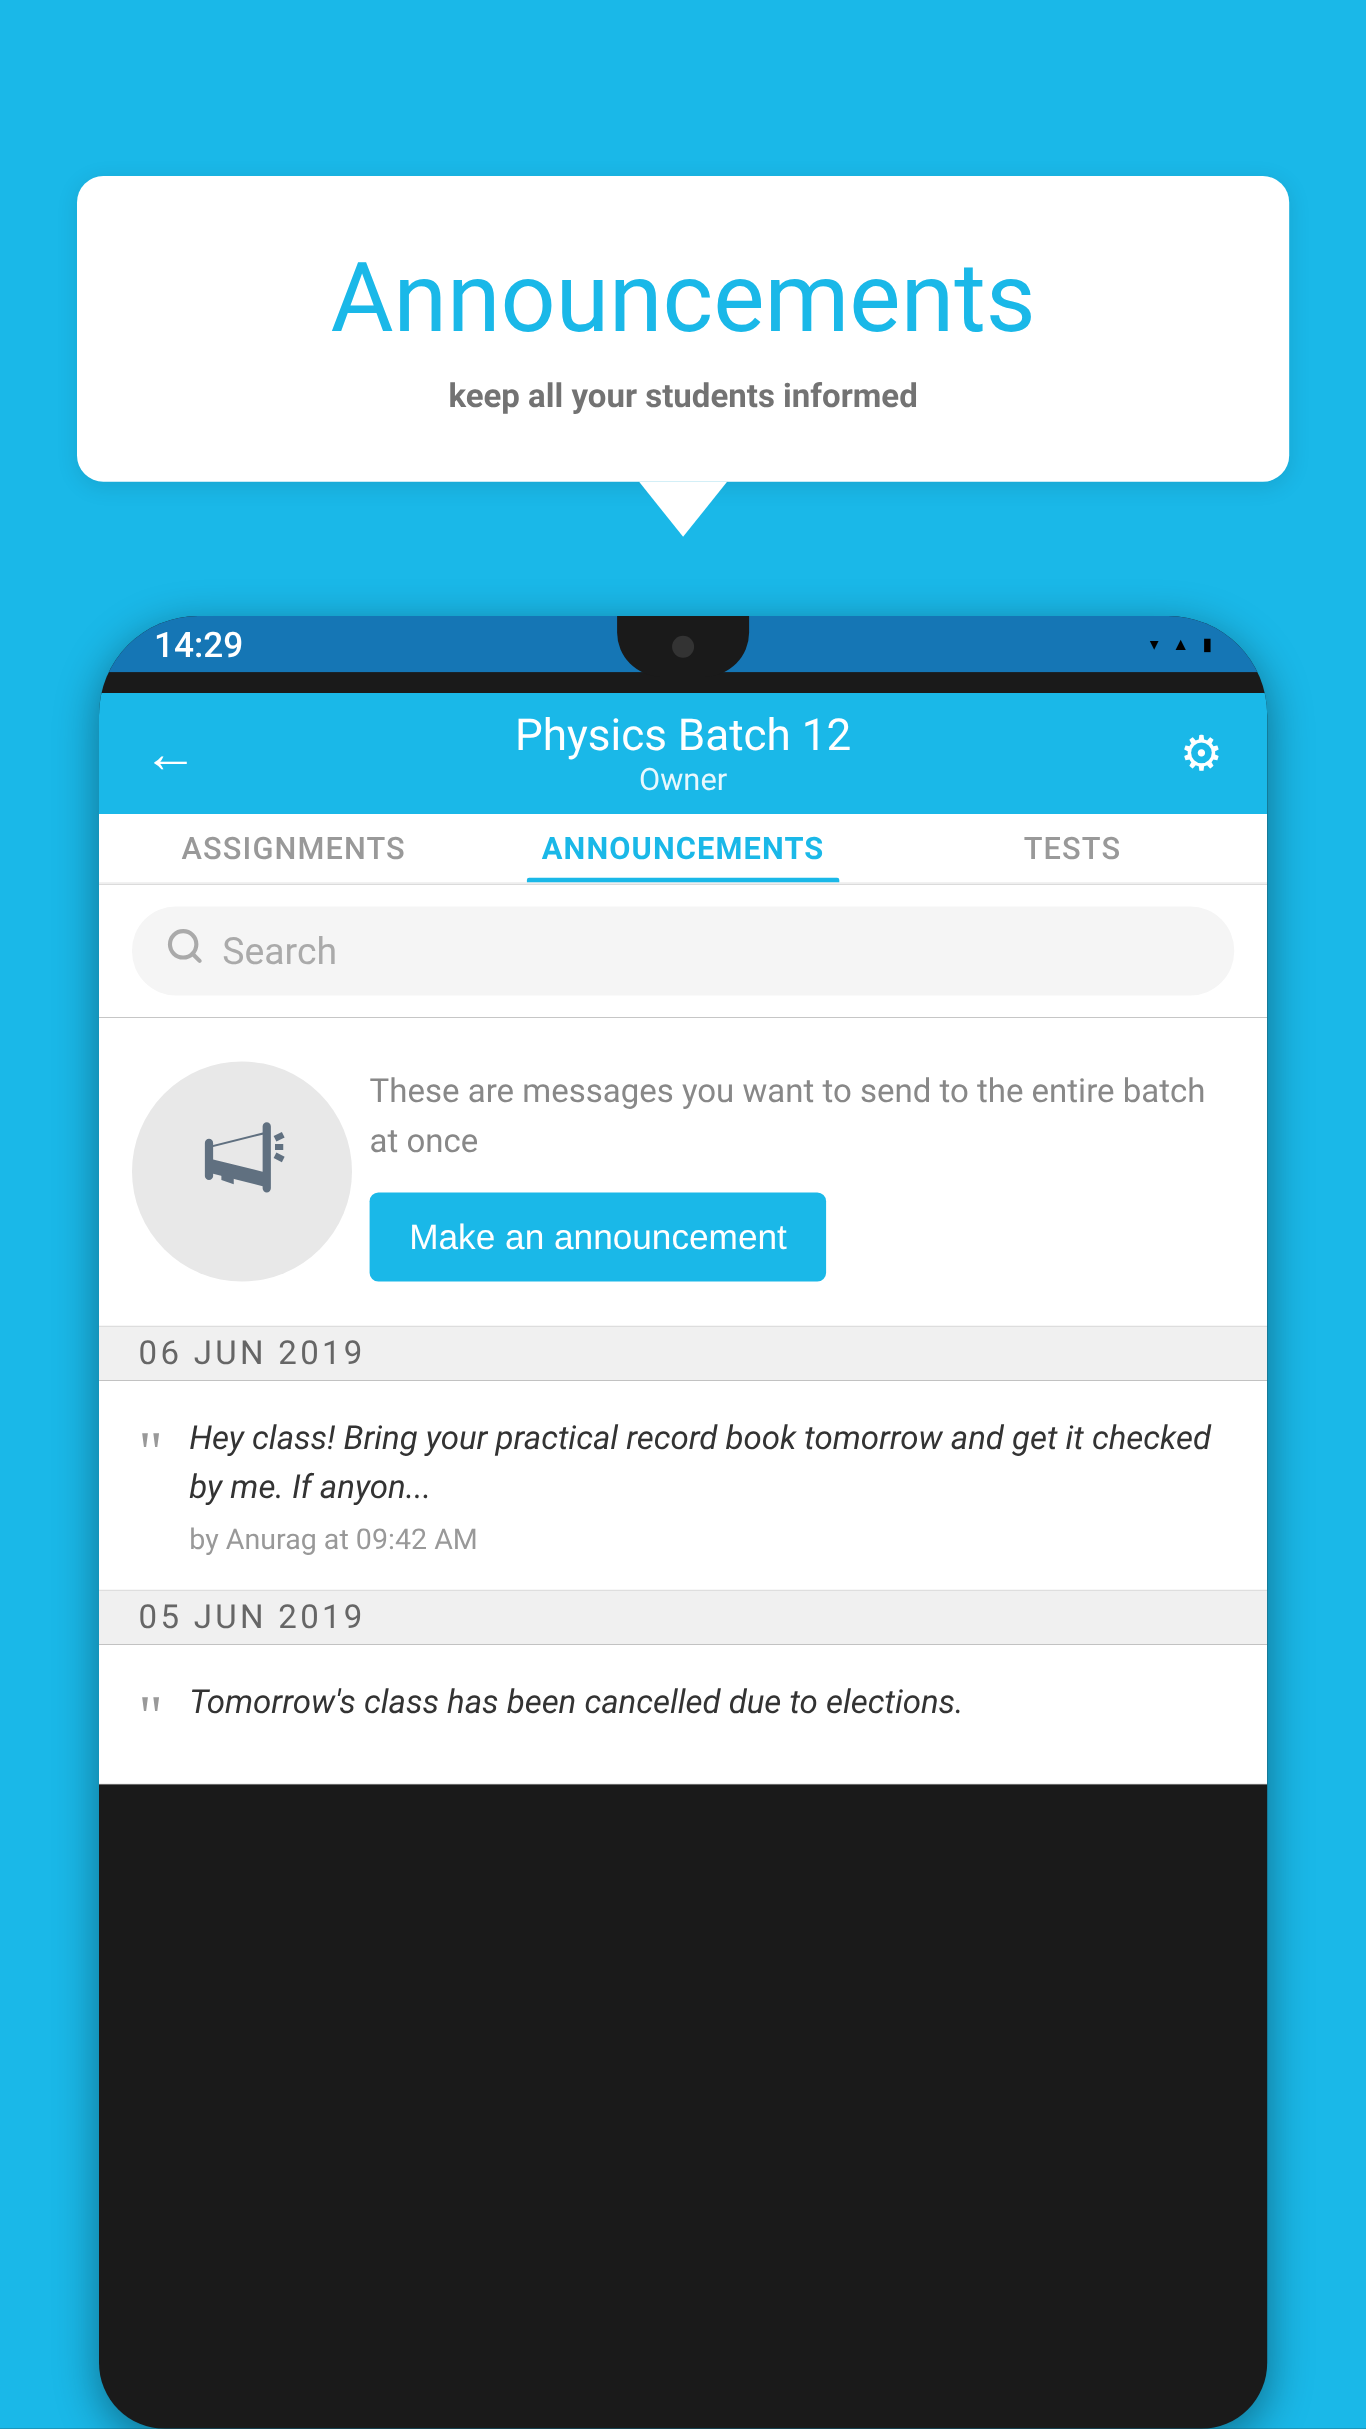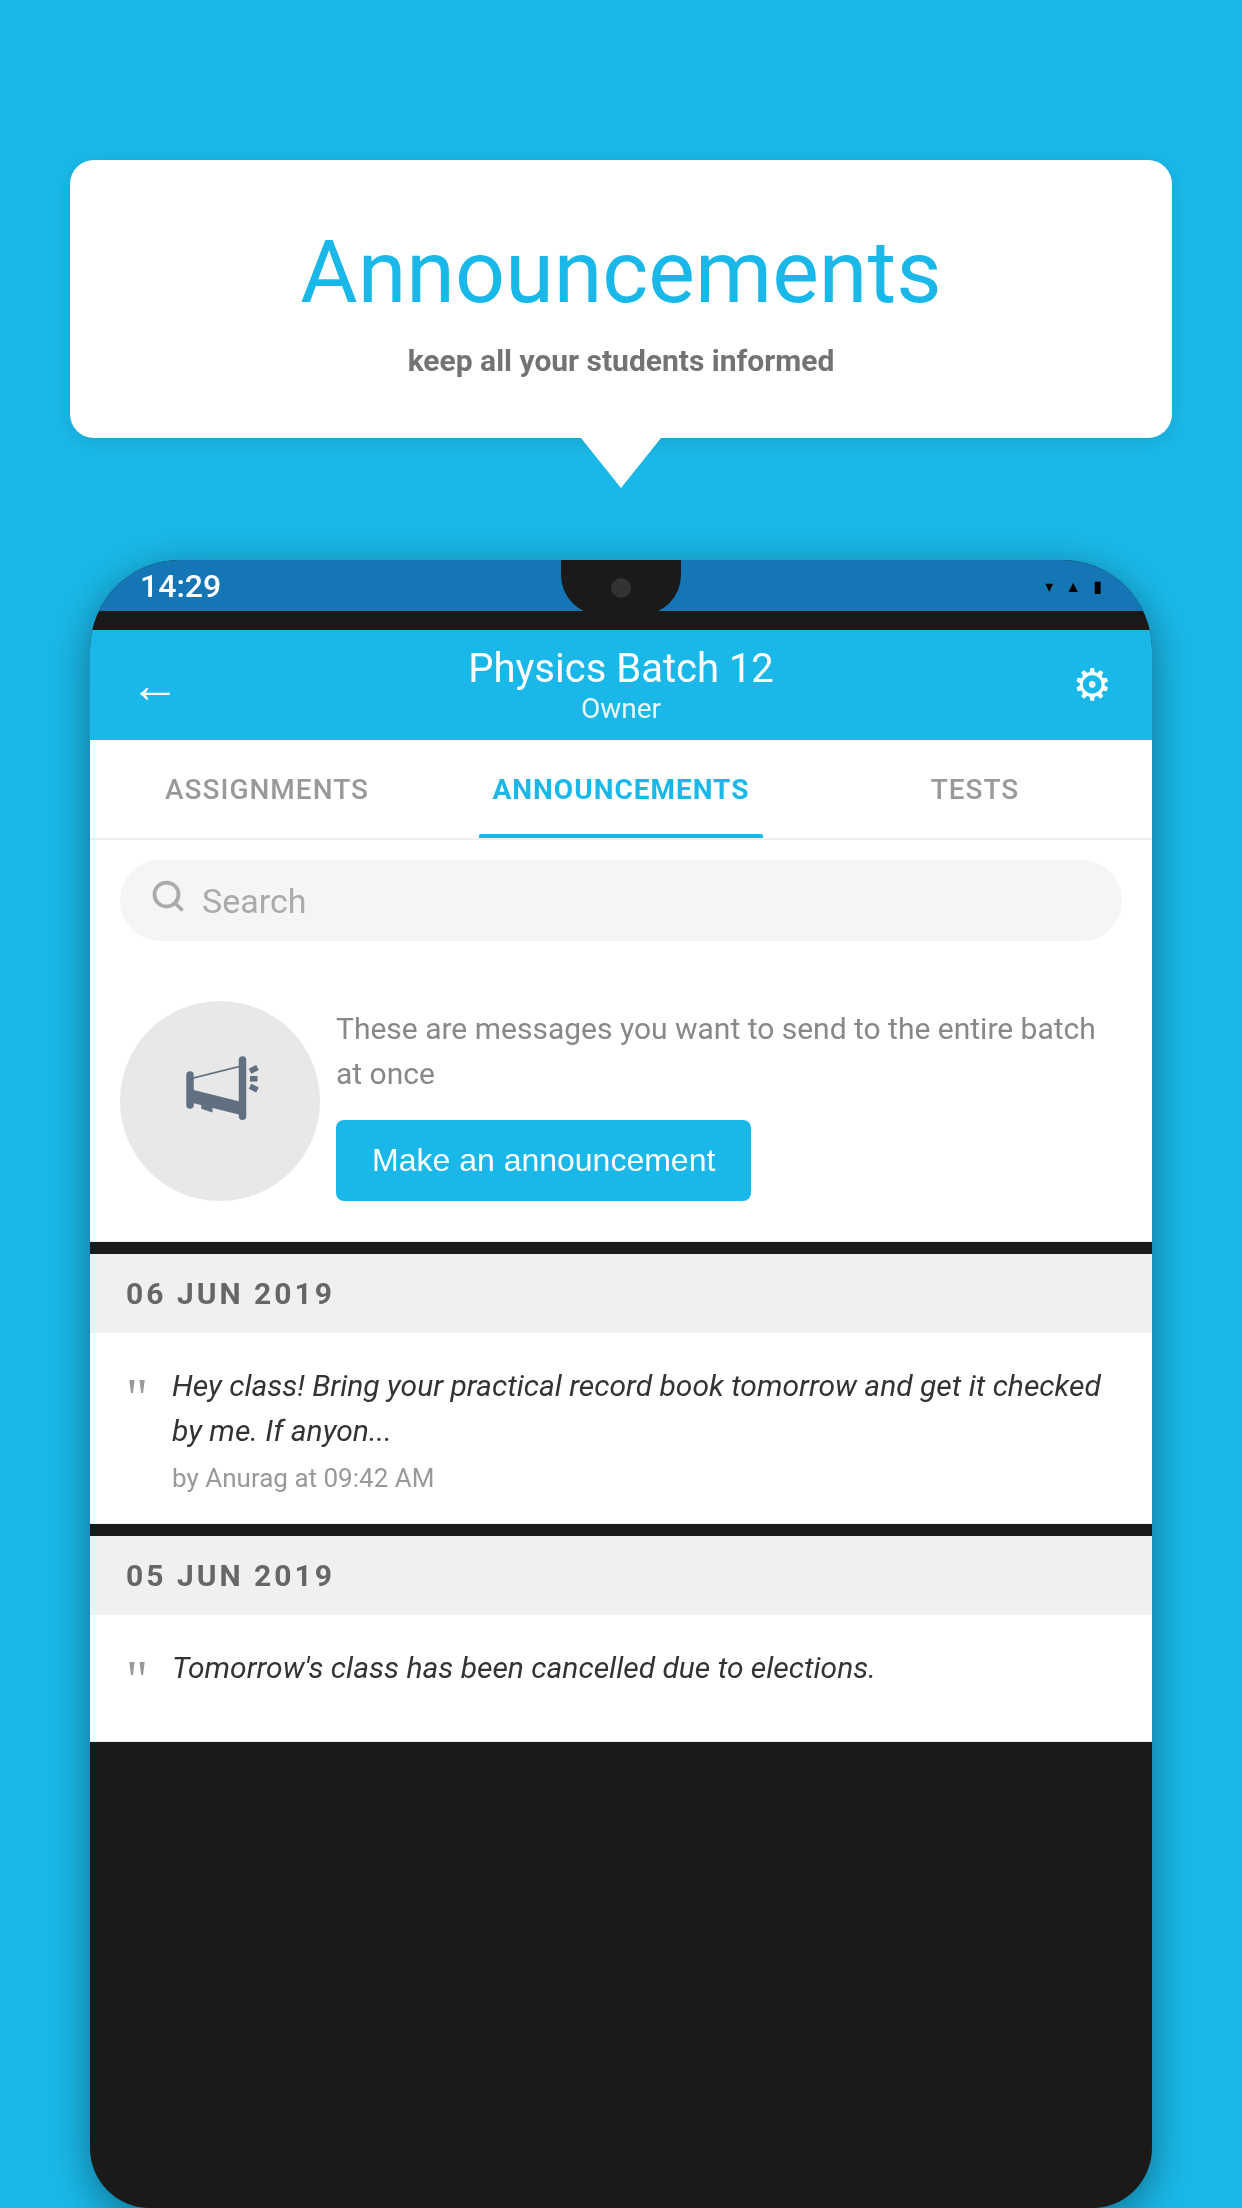--- a/index.html
+++ b/index.html
@@ -156,21 +156,21 @@
       transform: translateY(-50%);
       color: white;
       font-size: 44px;
     }
 
     
     .tab-bar {
       background: white;
       display: flex;
       border-bottom: 2px solid #eee;
-      height: 100px;
+      height: 64px;
       align-items: stretch;
     }
 
     .tab-item {
       flex: 1;
       display: flex;
       align-items: center;
       justify-content: center;
       font-size: 28px;
       color: #999;
@@ -265,26 +265,25 @@
       padding: 22px 36px;
       font-size: 32px;
       font-weight: 500;
       cursor: pointer;
       display: inline-block;
     }
 
     
     .date-separator {
       background: #f0f0f0;
-      padding: 22px 36px;
+      padding: 7px 36px;
       color: #666;
       font-size: 30px;
       letter-spacing: 3px;
-      font-weight: 700;
-      margin-top: 12px;
+      font-weight: 400;
     }
 
     
     .announcement-item {
       background: white;
       padding: 30px 36px;
       display: flex;
       align-items: flex-start;
       gap: 24px;
       border-bottom: 1px solid #f0f0f0;

